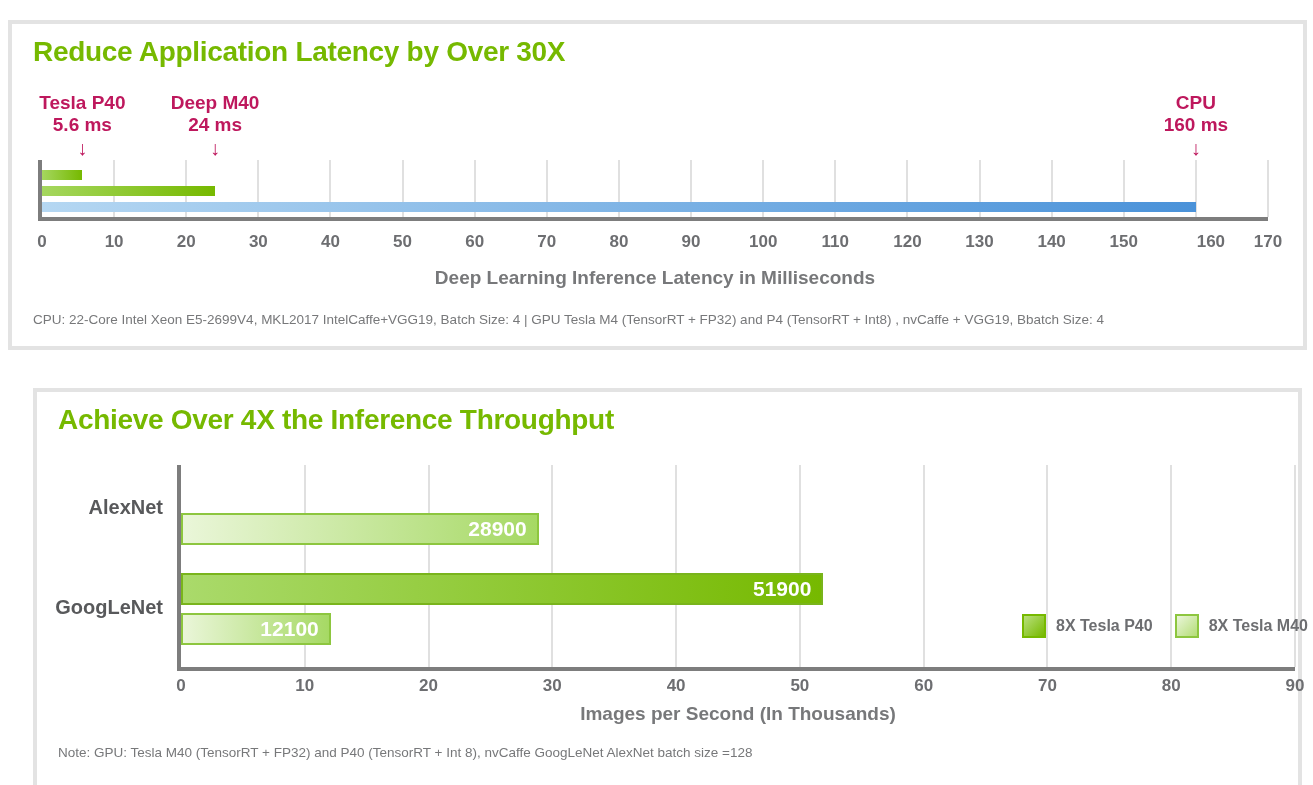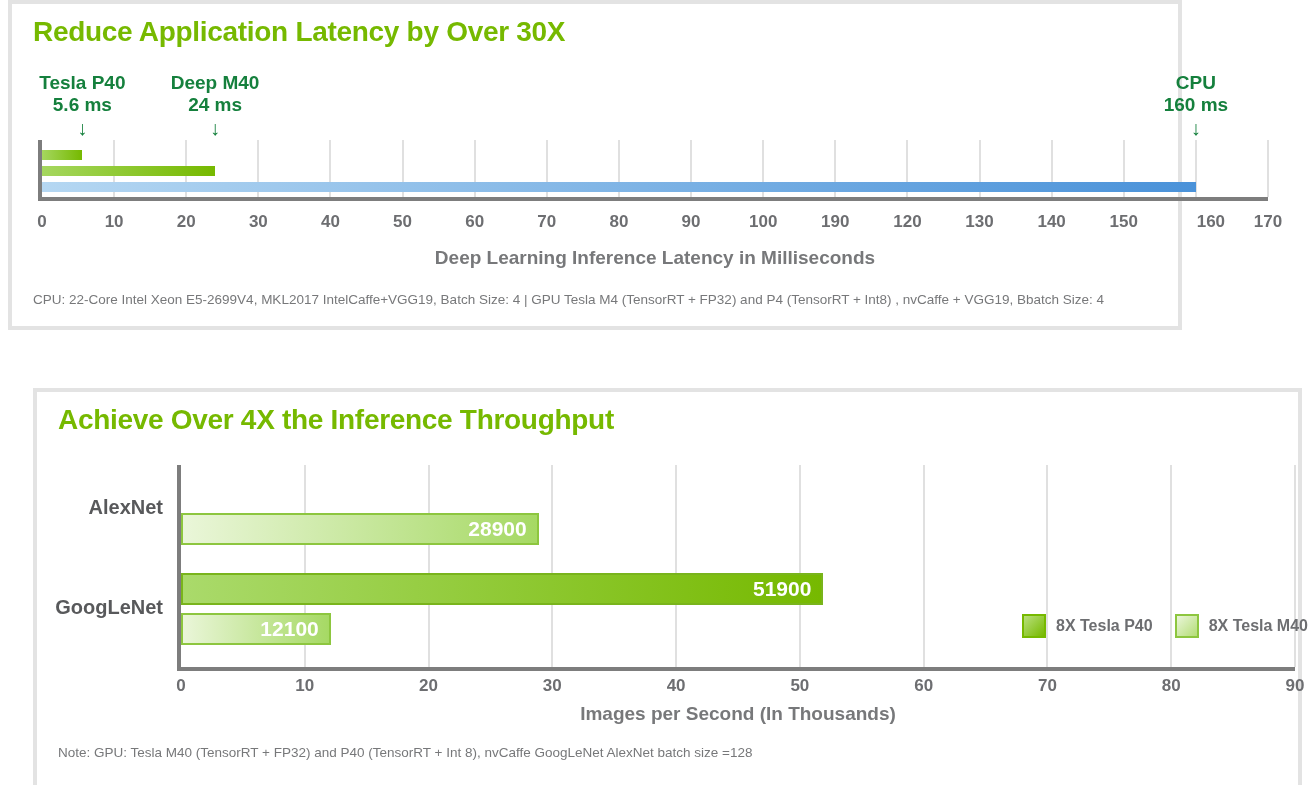--- a/index.html
+++ b/index.html
@@ -1,18 +1,18 @@
 <!DOCTYPE html>
 <html><head>
 <meta charset="utf-8">
 <style>
   html,body{margin:0;padding:0;width:1313px;height:785px;background:#ffffff;
     font-family:"Liberation Sans","DejaVu Sans",sans-serif;overflow:hidden;}
   .panel{position:absolute;background:#ffffff;border:4px solid #e3e3e3;box-sizing:border-box;}
-  #panel1{left:8px;top:0;width:1174px;height:330px;}
+  #panel1{left:8px;top:20px;width:1299px;height:330px;}
   #panel2{left:8px;top:388px;width:1269px;height:411px;margin-left:25px;}
   .title{position:absolute;left:21px;top:12px;margin:0;font-size:28px;font-weight:bold;
     color:#76b900;letter-spacing:-0.3px;}
   
   .plot{position:absolute;border-left:4px solid #7d7d7d;border-bottom:4px solid #7d7d7d;box-sizing:content-box;}
   #plot1{left:26px;top:136px;width:1226px;height:57px;}
   #plot2{left:140px;top:73px;width:1114px;height:202px;}
   .gridline{position:absolute;top:0;bottom:0;width:2px;background:#e0e0e0;transform:translateX(-1px);}
   .hbar{position:absolute;left:0;}
   .hbar.green{background:linear-gradient(90deg,#a5d75f,#76b900);}
@@ -28,21 +28,21 @@
   .tick{position:absolute;transform:translateX(-50%);font-size:17px;font-weight:600;color:#6d6e71;white-space:nowrap;}
   .xlabel{position:absolute;text-align:center;font-size:19px;font-weight:bold;color:#77787a;}
   #xlabel1{left:30px;top:236px;width:1226px;margin-top:7px;}
   #xlabel2{left:144px;top:311px;width:1114px;}
   .footnote{position:absolute;left:21px;font-size:13.5px;color:#77787a;white-space:nowrap;}
   #footnote1{top:288px;}
   #note2{top:353px;}
   
   #anno1{position:absolute;left:30px;top:70px;width:1226px;height:64px;}
   .anno{position:absolute;bottom:0;transform:translateX(-50%);text-align:center;
-    font-size:19px;font-weight:600;color:#15803d;line-height:22px;white-space:nowrap;}
+    font-size:19px;font-weight:600;color:#be185d;line-height:22px;white-space:nowrap;}
   .anno .arrow{font-size:20px;line-height:20px;margin-top:2px;font-weight:400;}
   
   .cat-label{position:absolute;left:0;width:126px;text-align:right;font-size:20px;
     font-weight:600;color:#58595b;}
   
   #legend2{position:absolute;left:985px;top:222px;display:flex;align-items:center;gap:22px;}
   .legend-item{display:flex;align-items:center;gap:10px;}
   .swatch{width:24px;height:24px;box-sizing:border-box;}
   .swatch.dark{background:linear-gradient(135deg,#b9e07d,#76b900);border:2px solid #76b900;}
   .swatch.pale{background:linear-gradient(135deg,#eaf6d9,#b4dd77);border:2px solid #8dc63f;}
@@ -97,21 +97,21 @@
       <span class="tick" style="left: 5.88235%;">10</span>
       <span class="tick" style="left: 11.7647%;">20</span>
       <span class="tick" style="left: 17.6471%;">30</span>
       <span class="tick" style="left: 23.5294%;">40</span>
       <span class="tick" style="left: 29.4118%;">50</span>
       <span class="tick" style="left: 35.2941%;">60</span>
       <span class="tick" style="left: 41.1765%;">70</span>
       <span class="tick" style="left: 47.0588%;">80</span>
       <span class="tick" style="left: 52.9412%;">90</span>
       <span class="tick" style="left: 58.8235%;">100</span>
-      <span class="tick" style="left: 64.7059%;">190</span>
+      <span class="tick" style="left: 64.7059%;">110</span>
       <span class="tick" style="left: 70.5882%;">120</span>
       <span class="tick" style="left: 76.4706%;">130</span>
       <span class="tick" style="left: 82.3529%;">140</span>
       <span class="tick" style="left: 88.2353%;">150</span>
       <span class="tick" style="left: 94.1176%; margin-left: 15px;">160</span>
       <span class="tick" style="left: 100%;">170</span>
     </div>
   <div id="xlabel1" class="xlabel">Deep Learning Inference Latency in Milliseconds</div>
   <div id="footnote1" class="footnote">CPU: 22-Core Intel Xeon E5-2699V4, MKL2017 IntelCaffe+VGG19, Batch Size: 4  |  GPU Tesla M4 (TensorRT + FP32) and P4 (TensorRT + Int8) , nvCaffe + VGG19, Bbatch Size: 4</div>
 </div>

